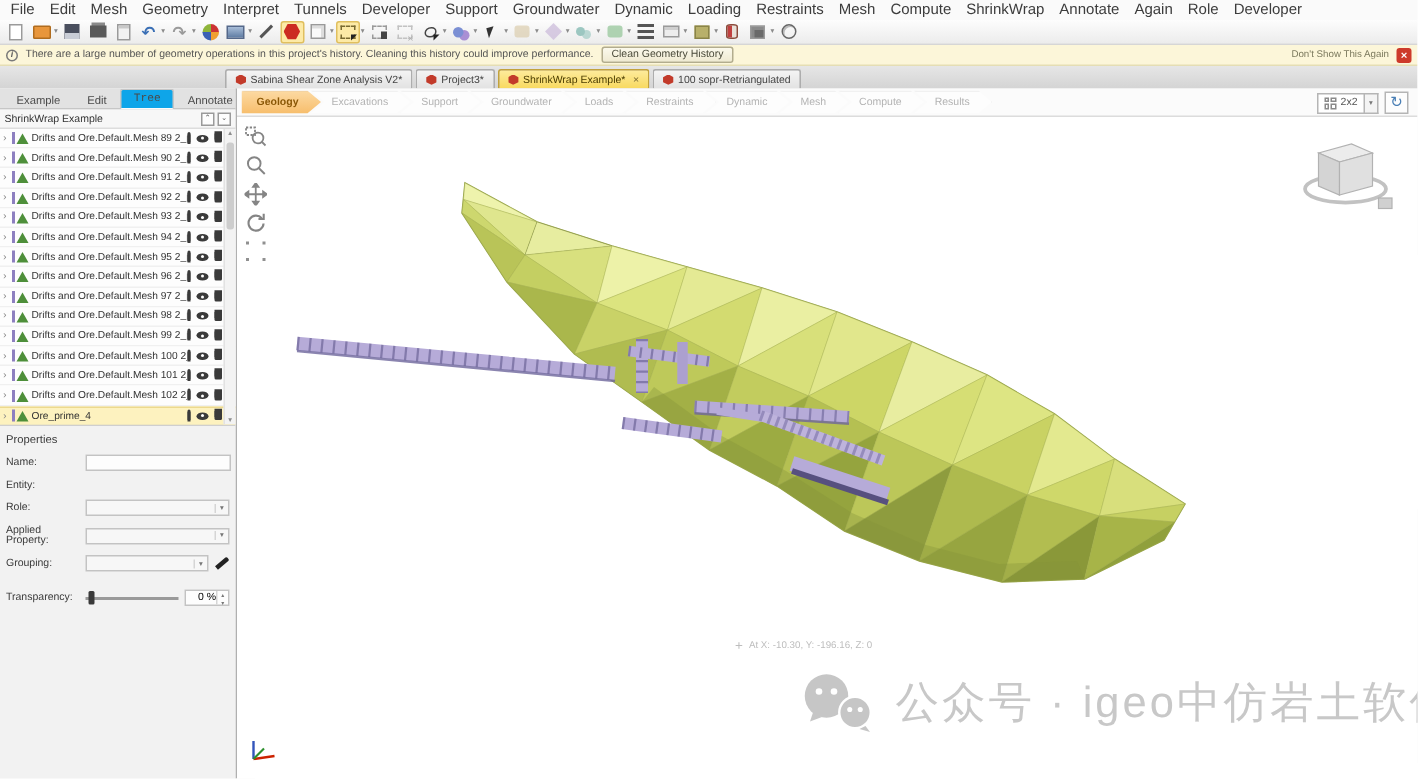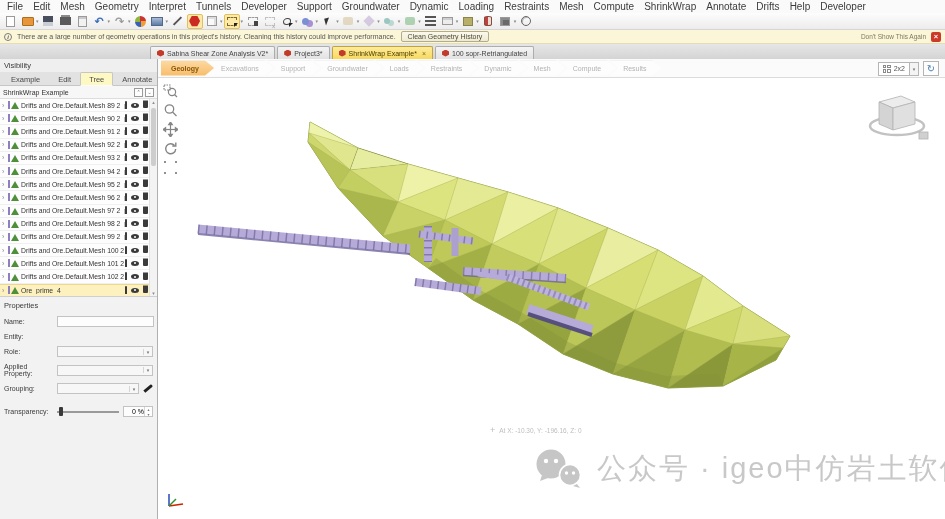--- a/index.html
+++ b/index.html
@@ -66,21 +66,21 @@
   .dtab-x { color:#7a6a30; font-size:7px; margin-left:2px; }
 
   
   .main { flex:1; display:flex; min-height:0; }
 
   
   .sidebar { width:158px; background:#f2f2f2; border-right:1px solid #b0b0b0; display:flex; flex-direction:column; font-size:7.5px; color:#3a3a3a; }
   .sb-title { height:13px; line-height:13px; padding-left:4px; background:#efefef; }
   .sb-tabs { height:14px; display:flex; background:#e2e2e2; border-bottom:1px solid #c6c6c6; padding-left:2px; }
   .sb-tab { padding:0 8px; line-height:13px; color:#4a4a4a; border:1px solid transparent; }
-  .sb-tab.active { background:#fef9c3; border:1px solid #c6c6c6; border-bottom:1px solid #fbfbfb; border-radius:2px 2px 0 0; margin-bottom:-1px; }
+  .sb-tab.active { background:#0ea5e9; border:1px solid #c6c6c6; border-bottom:1px solid #fbfbfb; border-radius:2px 2px 0 0; margin-bottom:-1px;font-family:Liberation Mono, monospace; }
   .sb-scope { height:13px; display:flex; align-items:center; background:#f7f7f7; border-bottom:1px solid #ddd; padding:0 3px; }
   .sb-scope-label { flex:1; font-size:7px; color:#333; }
   .mini-sq { width:9px; height:9px; border:1px solid #9a9a9a; background:#fdfdfd; margin-left:2px; font-size:5px; color:#666; text-align:center; line-height:7px; }
 
   .tree { position:relative; height:198px; background:#fbfbfb; border-bottom:1px solid #cfcfcf; overflow:hidden; }
   .trow { height:13.2px; display:flex; align-items:center; padding:0 9px 0 2px; border-bottom:1px solid #f0f0f0; background:#fdfdfd; }
   .trow.selected { background:#fdf2bf; border-top:1px solid #ecd98e; border-bottom:1px solid #ecd98e; }
   .tchev { width:6px; font-size:7px; color:#8a8a8a; flex:none; }
   .tico { width:11px; height:8px; display:flex; align-items:flex-end; flex:none; margin-right:2px; }
   .tico .pbar { width:2px; height:8px; background:#8d7fc0; }
@@ -153,22 +153,22 @@
     <span class="menu-item">Developer</span>
     <span class="menu-item">Support</span>
     <span class="menu-item">Groundwater</span>
     <span class="menu-item">Dynamic</span>
     <span class="menu-item">Loading</span>
     <span class="menu-item">Restraints</span>
     <span class="menu-item">Mesh</span>
     <span class="menu-item">Compute</span>
     <span class="menu-item">ShrinkWrap</span>
     <span class="menu-item">Annotate</span>
-    <span class="menu-item">Drifts</span>
-    <span class="menu-item">Help</span>
+    <span class="menu-item">Again</span>
+    <span class="menu-item">Role</span>
     <span class="menu-item">Developer</span>
   </div>
 
   <div class="toolbar">
     <span class="ti i-new">
         <i></i>
       </span>
     <span class="ti i-open">
         <i></i>
       </span>
@@ -289,21 +289,20 @@
     </div>
     <div class="dtab">
       <span class="dtab-ic"></span>
       <span>100 sopr-Retriangulated</span>
     </div>
   </div>
 
   <div class="main">
 
     <div class="sidebar">
-      <div class="sb-title">Visibility</div>
       <div class="sb-tabs">
         <span class="sb-tab">Example</span>
         <span class="sb-tab">Edit</span>
         <span class="sb-tab active">Tree</span>
         <span class="sb-tab">Annotate</span>
       </div>
       <div class="sb-scope">
         <span class="sb-scope-label">ShrinkWrap Example</span>
         <span class="mini-sq">⌃</span>
         <span class="mini-sq">⌄</span>

